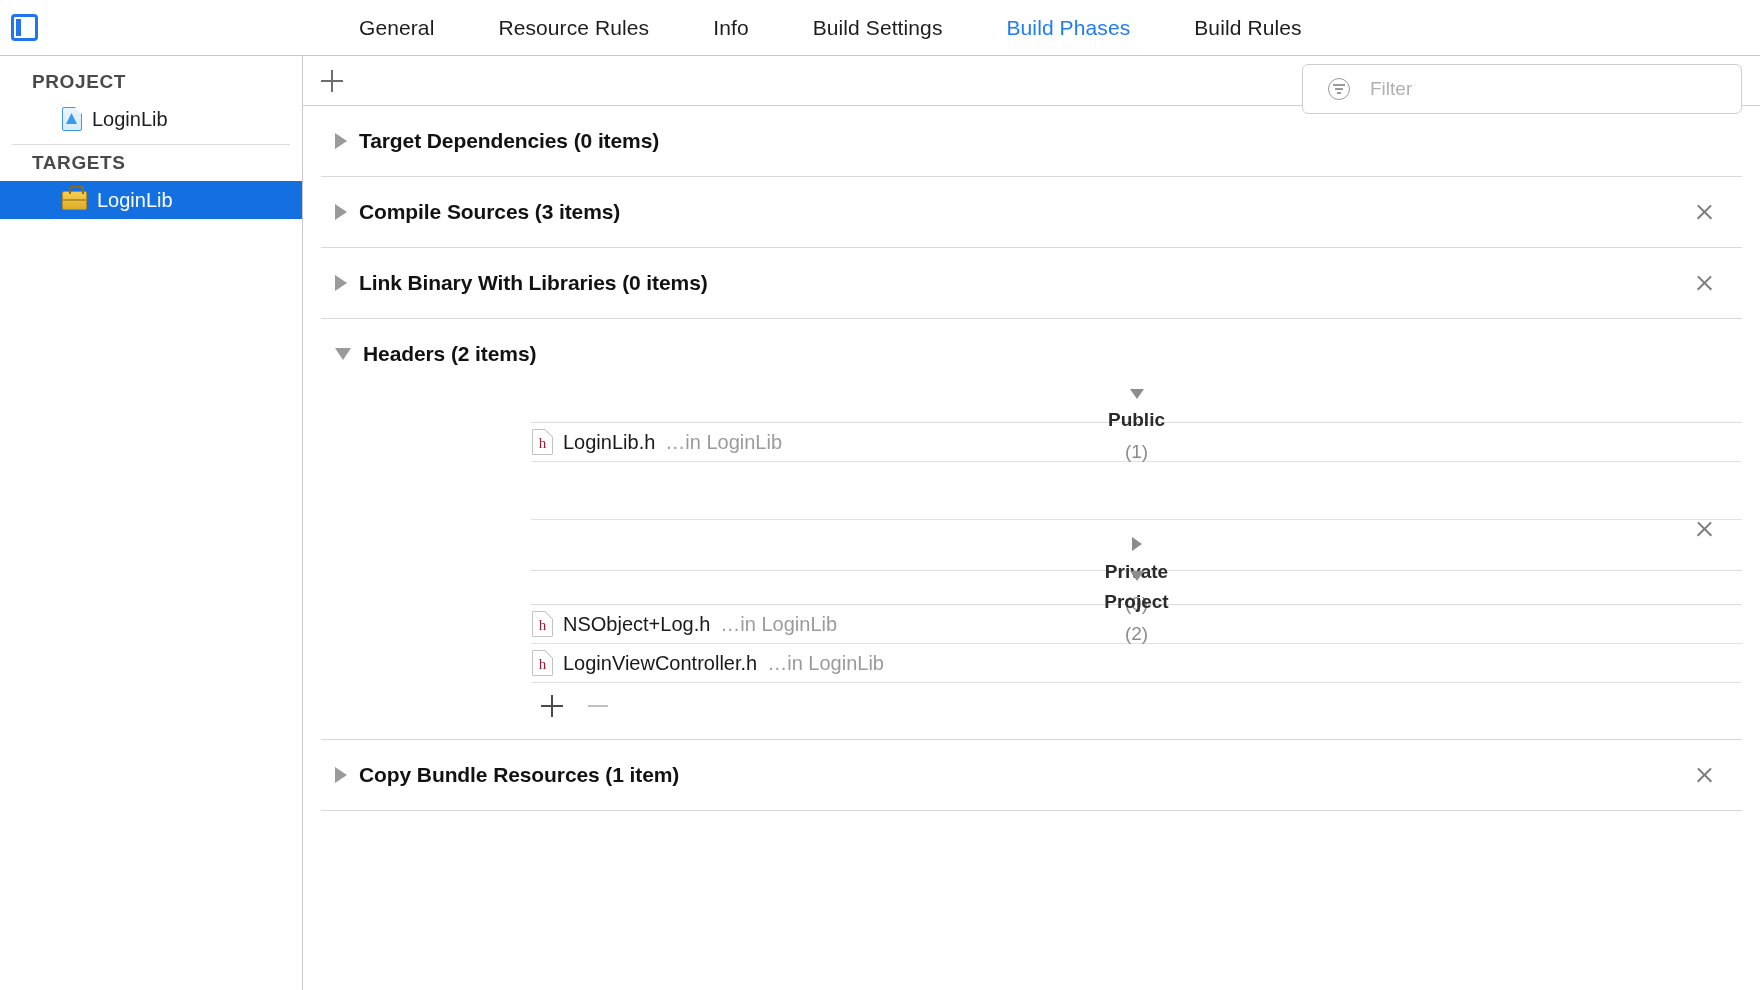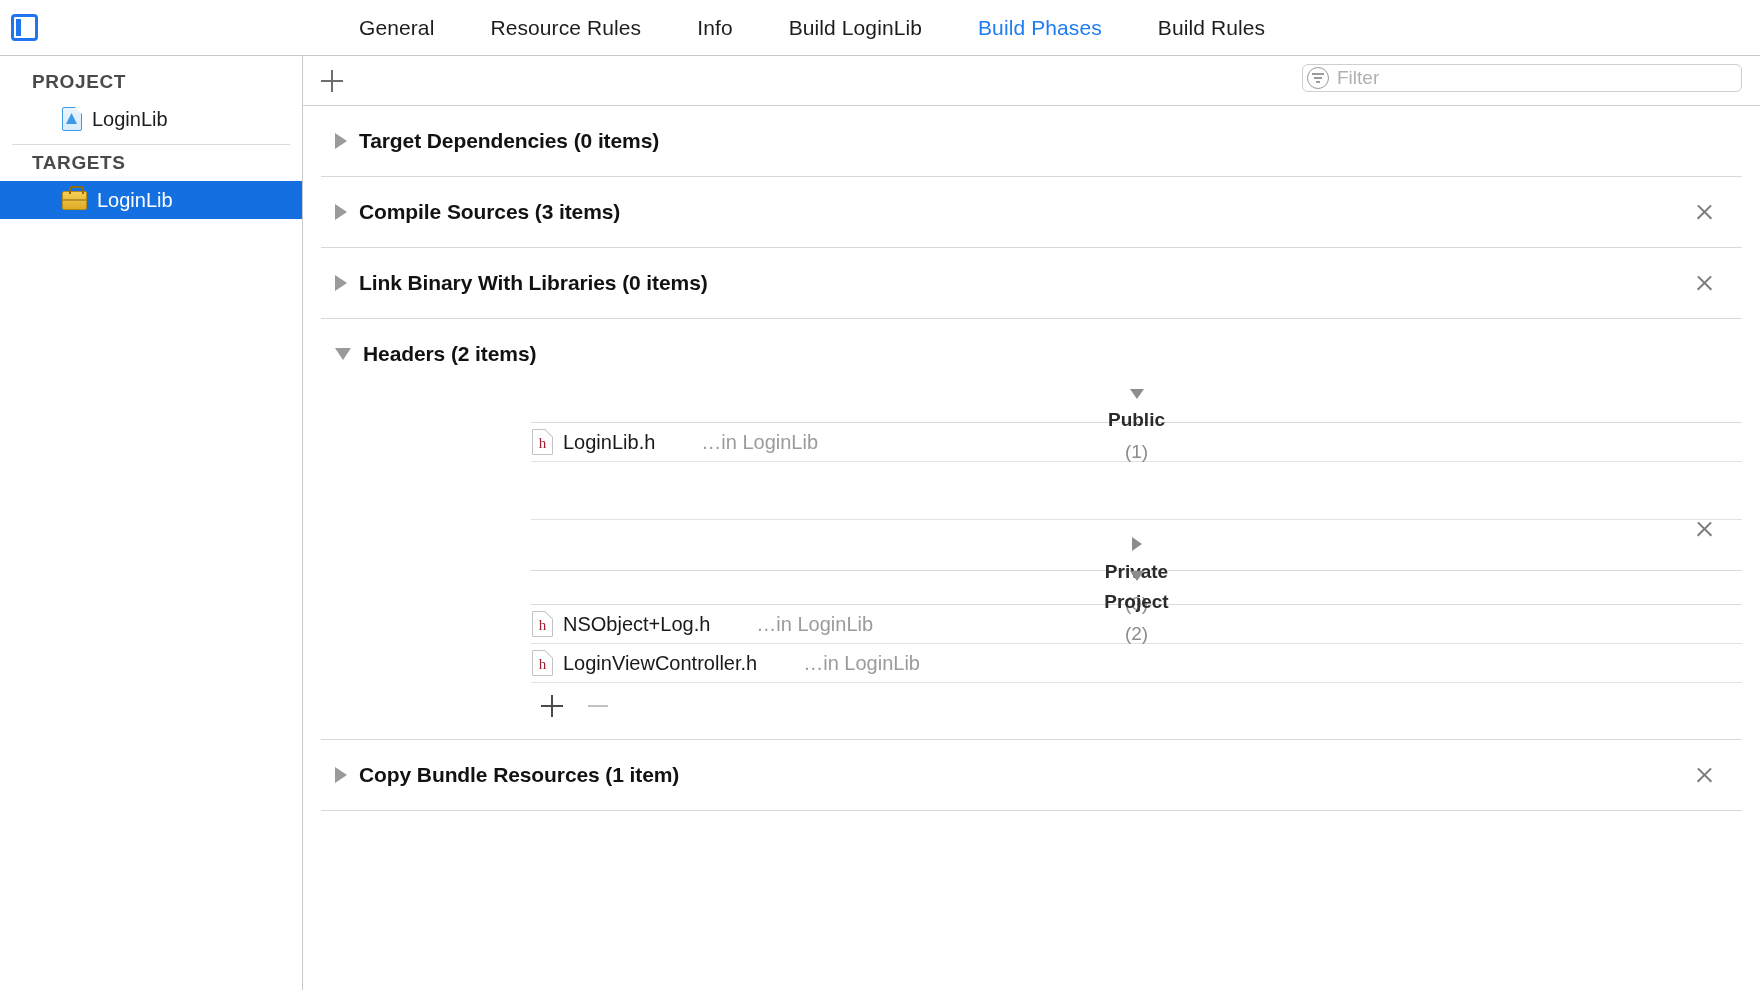--- a/index.html
+++ b/index.html
@@ -50,21 +50,21 @@
     top: 2px;
     bottom: 2px;
     width: 5px;
     background: #2176f0;
   }
 
   .tabs {
     display: flex;
     align-items: center;
     margin-left: 335px;
-    gap: 8px;
+    gap: 16px;
     text-align: center;
   }
   .tab {
     font-size: 21px;
     color: #1d1d1d;
     padding: 0 24px;
     letter-spacing: 0.1px;
     white-space: nowrap;
     cursor: default;
   }
@@ -208,28 +208,28 @@
     background: #6e6e6e;
   }
   .plus-btn::before { left: 50%; top: 4px; bottom: 4px; width: 2px; margin-left: -1px; }
   .plus-btn::after  { top: 50%; left: 4px; right: 4px; height: 2px; margin-top: -1px; }
 
   .filter-field {
     position: absolute;
     right: 18px;
     top: 8px;
     width: 440px;
-    height: 28px;
+    height: 50px;
     border: 1px solid #cfcfcf;
     border-radius: 6px;
     background: #ffffff;
     display: flex;
     align-items: center;
-    padding-left: 4px;
-    gap: 8px;
+    padding-left: 25px;
+    gap: 20px;
   }
   .icon-filter {
     position: relative;
     width: 22px;
     height: 22px;
     border: 1.6px solid #9b9b9b;
     border-radius: 50%;
     flex: 0 0 auto;
   }
   .icon-filter i {
@@ -354,21 +354,20 @@
     border-bottom: 1px solid #e2e2e2;
     padding-left: 1px;
   }
   .file-name {
     font-size: 20px;
     color: #1a1a1a;
   }
   .file-loc {
     font-size: 20px;
     color: #9b9b9b;
-    margin-left: 36px;
   }
   .spacer-row {
     height: 58px;
     margin-left: 210px;
     border-bottom: 1px solid #e2e2e2;
   }
   .gap-row {
     height: 17px;
     margin-left: 210px;
   }
@@ -454,21 +453,21 @@
 <body>
 
 <div class="app">
 
   <div class="tabbar">
     <div class="editor-toggle-icon"></div>
     <div class="tabs">
       <div class="tab">General</div>
       <div class="tab">Resource Rules</div>
       <div class="tab">Info</div>
-      <div class="tab">Build LoginLib</div>
+      <div class="tab">Build Settings</div>
       <div class="tab selected">Build Phases</div>
       <div class="tab">Build Rules</div>
     </div>
   </div>
 
   <div class="body">
 
     <div class="sidebar">
 
       <div class="sb-heading">PROJECT</div>

